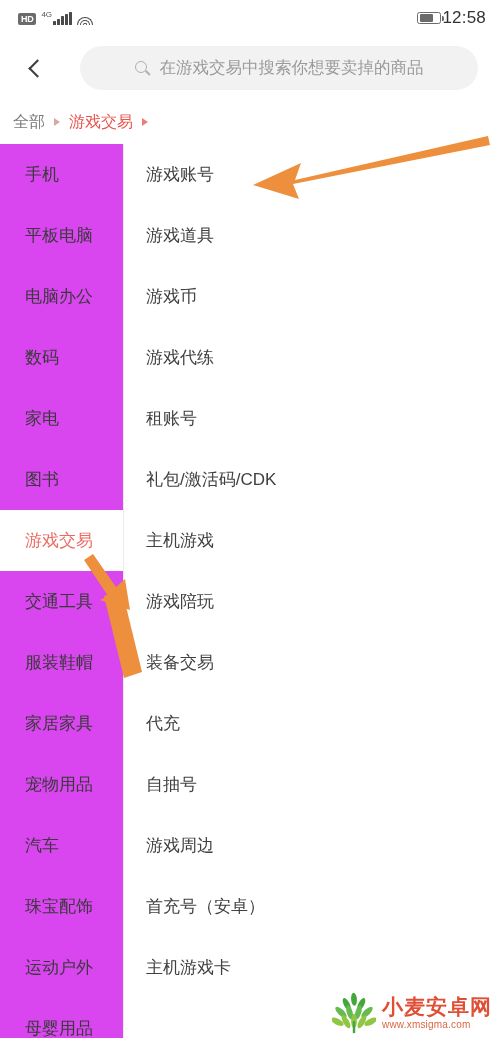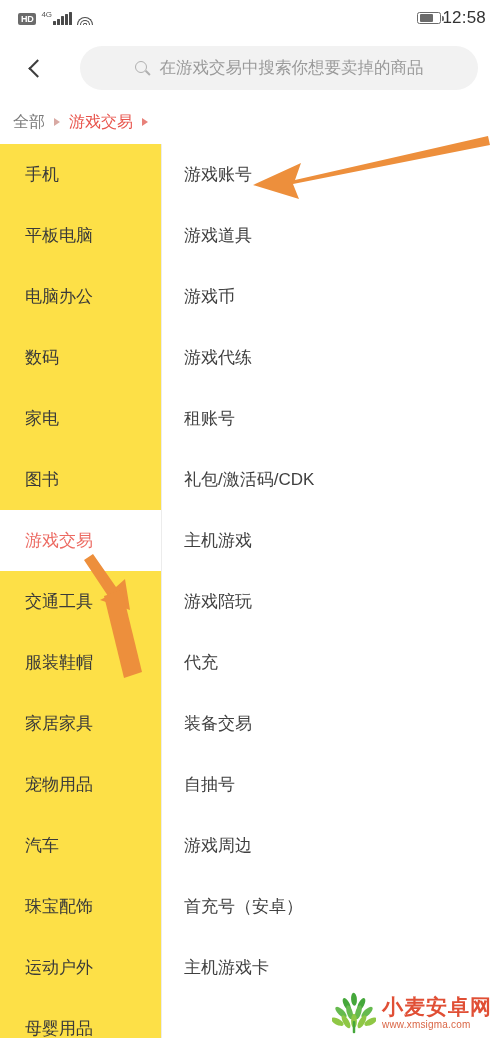--- a/index.html
+++ b/index.html
@@ -69,21 +69,21 @@
   .crumb { height:44px; display:flex; align-items:center; padding-left:13px; gap:9px;
     background:#fff; }
   .crumb .c-all { font-size:16px; color:#7a7a7a; }
   .crumb .c-cur { font-size:16px; color:#e8554d; }
   .tri { width:0; height:0; border-left:6px solid #d8a9a3;
     border-top:4.5px solid transparent; border-bottom:4.5px solid transparent; }
   .tri.cur { border-left-color:#e8817a; }
 
   
   .content { position:absolute; top:144px; left:0; right:0; bottom:0; display:flex; }
-  .sidebar { width:162px; background:#fde047; position:relative;
+  .sidebar { width:124px; background:#d946ef; position:relative;
     border-right:1px solid #ececec; overflow:hidden; }
   .side-item { height:61px; display:flex; align-items:center; padding-left:25px;
     font-size:17px; color:#3a3a3a; position:relative; }
   .side-item.active { background:#ffffff; color:#ec6a62; }
   .main { flex:1; background:#ffffff; overflow:hidden; }
   .main-item { height:61px; display:flex; align-items:center; padding-left:22px;
     font-size:17px; color:#404040; }
 
   
   .anno { position:absolute; pointer-events:none; }
@@ -216,24 +216,24 @@
         <div class="main-item">
           <span>礼包/激活码/CDK</span>
         </div>
         <div class="main-item">
           <span>主机游戏</span>
         </div>
         <div class="main-item">
           <span>游戏陪玩</span>
         </div>
         <div class="main-item">
+          <span>装备交易</span>
+        </div>
+        <div class="main-item">
           <span>代充</span>
-        </div>
-        <div class="main-item">
-          <span>装备交易</span>
         </div>
         <div class="main-item">
           <span>自抽号</span>
         </div>
         <div class="main-item">
           <span>游戏周边</span>
         </div>
         <div class="main-item">
           <span>首充号（安卓）</span>
         </div>

